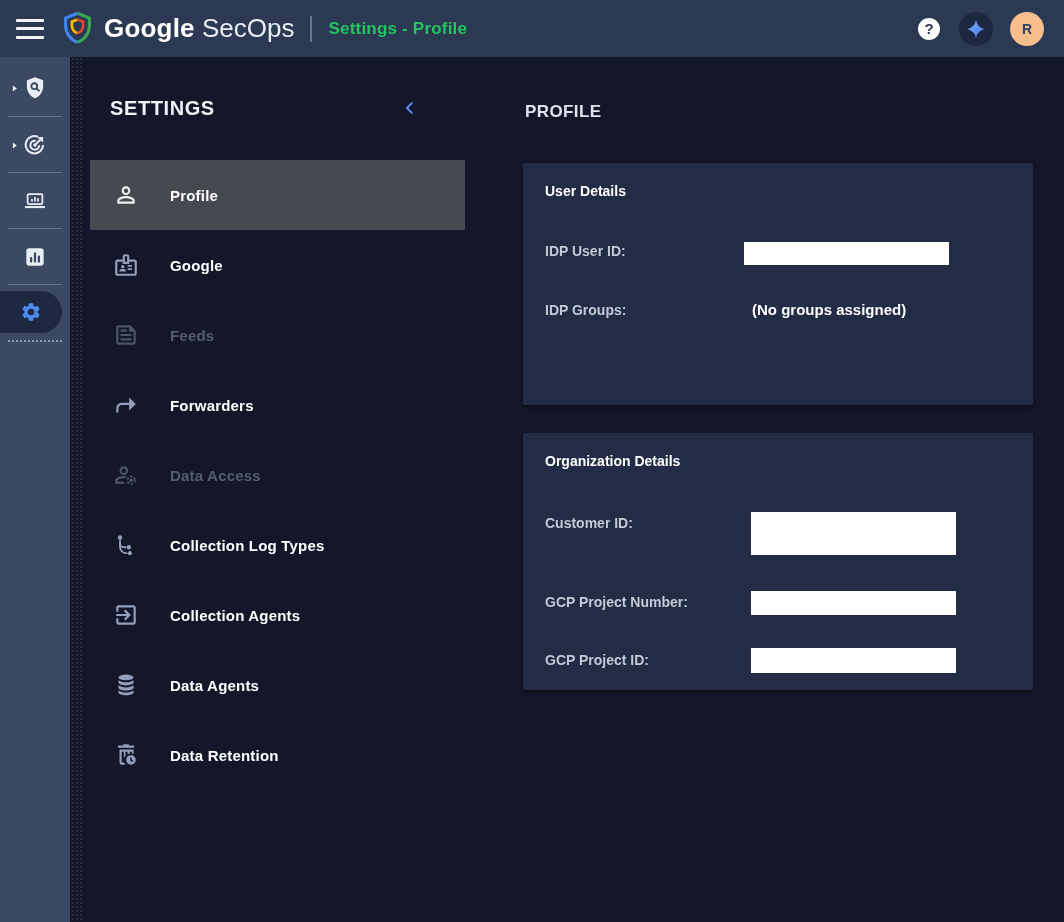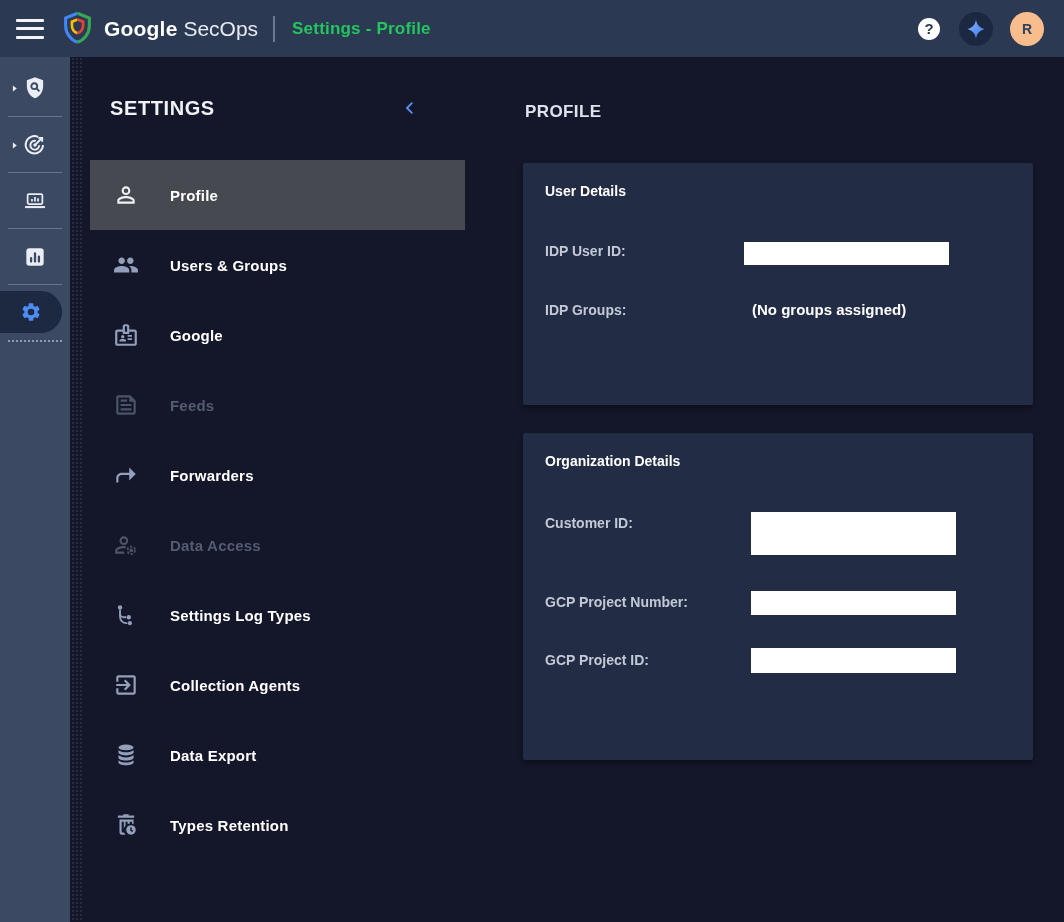--- a/index.html
+++ b/index.html
@@ -12,21 +12,21 @@
   svg { display:block; width:100%; height:100%; }
 
   
   .header {
     position:absolute; left:0; top:0; width:1064px; height:57px;
     background:#2c3952; display:flex; align-items:center; z-index:5;
   }
   .hamburger { width:28px; height:20px; margin-left:16px; display:flex; flex-direction:column; justify-content:space-between; cursor:pointer; }
   .hamburger span { display:block; height:3px; background:#f2f4f8; border-radius:1px; }
   .logo { width:31px; height:37px; margin-left:18px; }
-  .wordmark { margin-left:11px; font-size:21px; color:#ffffff; white-space:nowrap; }
+  .wordmark { margin-left:11px; font-size:26px; color:#ffffff; white-space:nowrap; }
   .wordmark .g { font-weight:bold; letter-spacing:0.2px; }
   .wordmark .s { font-weight:normal; color:#e8ebf2; }
   .hdr-sep { width:2px; height:26px; background:#6b7890; margin:0 17px 0 15px; }
   .hdr-title { font-size:17px; font-weight:bold; color:#22c55e; letter-spacing:0.2px; }
   .hdr-right { position:absolute; right:0; top:0; height:57px; display:flex; align-items:center; }
   .help-btn {
     width:22px; height:22px; border-radius:50%; background:#ffffff; color:#2c3952;
     font-size:15px; font-weight:bold; display:flex; align-items:center; justify-content:center;
     cursor:pointer; margin-right:19px;
   }
@@ -197,28 +197,20 @@
      <span class="nav-ico">
             <svg viewBox="0 0 24 24">
               <path fill="currentColor" d="M12 4a4 4 0 1 0 0 8 4 4 0 0 0 0-8zm0 1.9A2.1 2.1 0 1 1 9.9 8 2.1 2.1 0 0 1 12 5.9zM12 13c-2.67 0-8 1.34-8 4v3h16v-3c0-2.66-5.33-4-8-4zm0 1.9c2.97 0 6.1 1.46 6.1 2.1v1.1H5.9V17c0-.64 3.13-2.1 6.1-2.1z"></path>
             </svg>
           </span>
      <span class="nav-label">Profile</span>
    </div>
         <div class="nav-item">
      <span class="nav-ico">
             <svg viewBox="0 0 24 24">
-              <path fill="currentColor" d="M16 11c1.66 0 2.99-1.34 2.99-3S17.66 5 16 5s-3 1.34-3 3 1.34 3 3 3zm-8 0c1.66 0 2.99-1.34 2.99-3S9.66 5 8 5 5 6.34 5 8s1.34 3 3 3zm0 2c-2.33 0-7 1.17-7 3.5V19h14v-2.5c0-2.33-4.67-3.5-7-3.5zm8 0c-.29 0-.62.02-.97.05 1.16.84 1.97 1.97 1.97 3.45V19h6v-2.5c0-2.33-4.67-3.5-7-3.5z"></path>
-            </svg>
-          </span>
-     <span class="nav-label">Users &amp; Groups</span>
-   </div>
-        <div class="nav-item">
-     <span class="nav-ico">
-            <svg viewBox="0 0 24 24">
               <path fill="currentColor" d="M20 7h-5V4c0-1.1-.9-2-2-2h-2c-1.1 0-2 .9-2 2v3H4c-1.1 0-2 .9-2 2v11c0 1.1.9 2 2 2h16c1.1 0 2-.9 2-2V9c0-1.1-.9-2-2-2zM11 4h2v5h-2V4zm9 16H4V9h5v2h6V9h5v11zM9 12c.83 0 1.5.67 1.5 1.5S9.83 15 9 15s-1.5-.67-1.5-1.5S8.17 12 9 12zm-3 5.4c0-.6.36-1.14.92-1.38.65-.28 1.37-.42 2.08-.42s1.43.14 2.08.42c.56.24.92.78.92 1.38v.6H6v-.6zM13.5 12h4v1.5h-4V12zm0 3h4v1.5h-4V15z"></path>
             </svg>
           </span>
      <span class="nav-label">Google</span>
    </div>
         <div class="nav-item dis">
      <span class="nav-ico">
             <svg viewBox="0 0 24 24">
               <path fill="currentColor" d="M16 3H5c-1.1 0-2 .9-2 2v14c0 1.1.9 2 2 2h14c1.1 0 2-.9 2-2V8l-5-5zM5 19V5h10v4h4v10H5zM7 7h6v2H7V7zm10 10H7v-2h10v2zm0-4H7v-2h10v2z"></path>
             </svg>
@@ -246,65 +238,65 @@
         <div class="nav-item">
      <span class="nav-ico">
             <svg viewBox="0 0 24 24">
               <circle cx="6.5" cy="5" r="2" fill="currentColor"></circle>
               <path d="M6.5 7v3.5c0 2 1.6 3.6 3.6 3.6h2.1" fill="none" stroke="currentColor" stroke-width="1.7"></path>
               <circle cx="14.6" cy="14.1" r="2" fill="currentColor"></circle>
               <path d="M6.5 10.5v3.2c0 3.2 2.6 5.8 5.8 5.8h.9" fill="none" stroke="currentColor" stroke-width="1.7"></path>
               <circle cx="15.6" cy="19.5" r="1.9" fill="currentColor"></circle>
             </svg>
           </span>
-     <span class="nav-label">Settings Log Types</span>
+     <span class="nav-label">Collection Log Types</span>
    </div>
         <div class="nav-item">
      <span class="nav-ico">
             <svg viewBox="0 0 24 24">
               <path fill="currentColor" d="M10.09 15.59 11.5 17l5-5-5-5-1.41 1.41L12.67 11H3v2h9.67l-2.58 2.59zM19 3H5c-1.11 0-2 .9-2 2v4h2V5h14v14H5v-4H3v4c0 1.1.89 2 2 2h14c1.1 0 2-.9 2-2V5c0-1.1-.9-2-2-2z"></path>
             </svg>
           </span>
      <span class="nav-label">Collection Agents</span>
    </div>
         <div class="nav-item">
      <span class="nav-ico">
             <svg viewBox="0 0 24 24">
               <ellipse cx="12" cy="5" rx="7" ry="2.6" fill="currentColor"></ellipse>
               <path fill="currentColor" d="M5 7.6c1.5 1.2 4.1 1.9 7 1.9s5.5-.7 7-1.9v2.2c0 1.4-3.1 2.6-7 2.6s-7-1.2-7-2.6V7.6z"></path>
               <path fill="currentColor" d="M5 12.3c1.5 1.2 4.1 1.9 7 1.9s5.5-.7 7-1.9v2.2c0 1.4-3.1 2.6-7 2.6s-7-1.2-7-2.6v-2.2z"></path>
               <path fill="currentColor" d="M5 17c1.5 1.2 4.1 1.9 7 1.9s5.5-.7 7-1.9v1.9c0 1.4-3.1 2.6-7 2.6S5 20.3 5 18.9V17z"></path>
             </svg>
           </span>
-     <span class="nav-label">Data Export</span>
+     <span class="nav-label">Data Agents</span>
    </div>
         <div class="nav-item">
      <span class="nav-ico">
             <svg viewBox="0 0 24 24">
               <path fill="currentColor" d="M9.5 2v1.2h-5v2h15v-2h-5V2h-5zM6 7v12c0 1.1.9 2 2 2h3.7a6.4 6.4 0 0 1-1.6-2H8V9h2v6.2c.3-1 .8-1.9 1.5-2.6V9h2v2.2c.6-.3 1.3-.5 2-.6V9h2v1.6c.5.1 1 .3 1.5.6V7H6z"></path>
               <circle cx="16.6" cy="16.6" r="4.4" fill="currentColor"></circle>
               <path d="M16.6 14.3v2.5l1.7 1" fill="none" stroke="#14172a" stroke-width="1.4"></path>
             </svg>
           </span>
-     <span class="nav-label">Types Retention</span>
+     <span class="nav-label">Data Retention</span>
    </div>
       </div>
   </div>
 
   <div class="content">
     <div class="content-title">PROFILE</div>
     <div id="cards">
         <div class="card" style="top:106px;height:242px">
           <div class="card-title" style="top:20px">User Details</div>
           <div class="row-label" style="left:22px;top:80px">IDP User ID:</div>
           <div class="redacted" style="left:221px;top:79px;width:205px;height:23px"></div>
           <div class="row-label" style="left:22px;top:139px">IDP Groups:</div>
           <div class="row-value" style="left:229px;top:138px">(No groups assigned)</div>
         </div>
-        <div class="card" style="top:376px;height:327px">
+        <div class="card" style="top:376px;height:257px">
           <div class="card-title" style="top:20px">Organization Details</div>
           <div class="row-label" style="left:22px;top:82px">Customer ID:</div>
           <div class="redacted" style="left:228px;top:79px;width:205px;height:43px"></div>
           <div class="row-label" style="left:22px;top:161px">GCP Project Number:</div>
           <div class="redacted" style="left:228px;top:158px;width:205px;height:24px"></div>
           <div class="row-label" style="left:22px;top:219px">GCP Project ID:</div>
           <div class="redacted" style="left:228px;top:215px;width:205px;height:25px"></div>
         </div>
       </div>
   </div>

